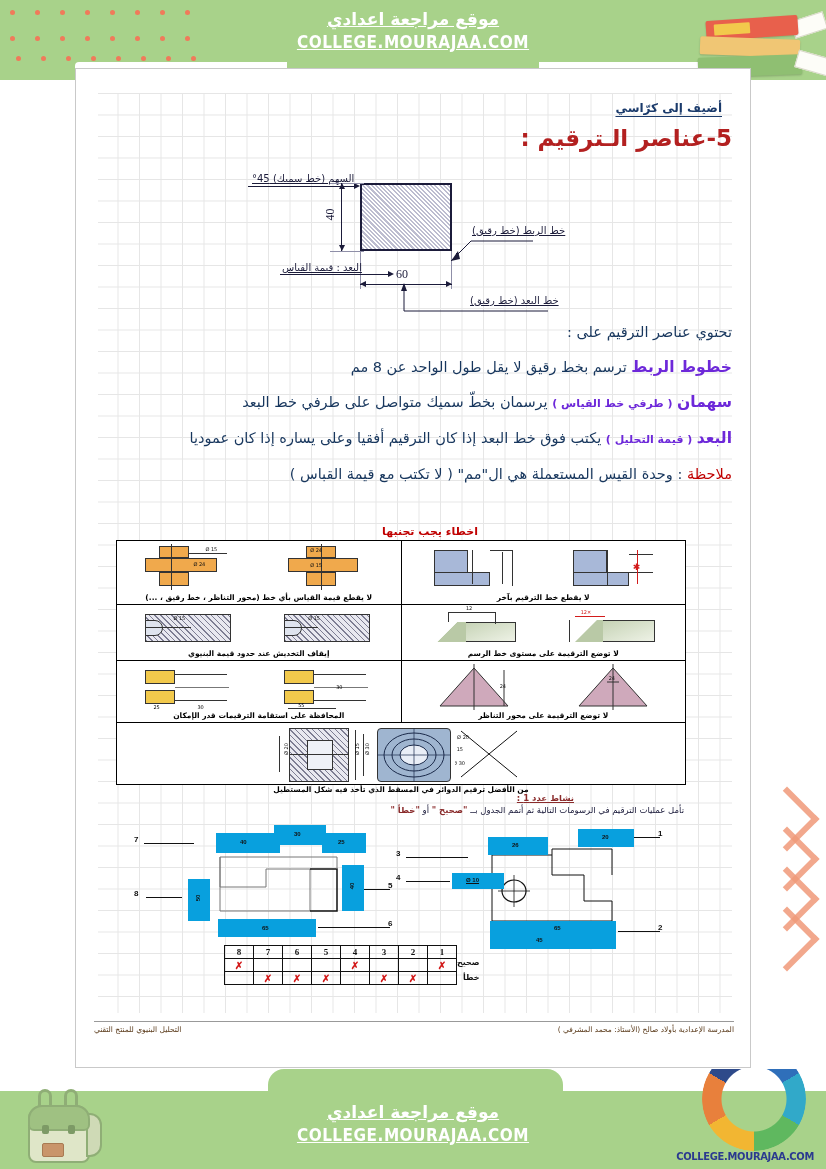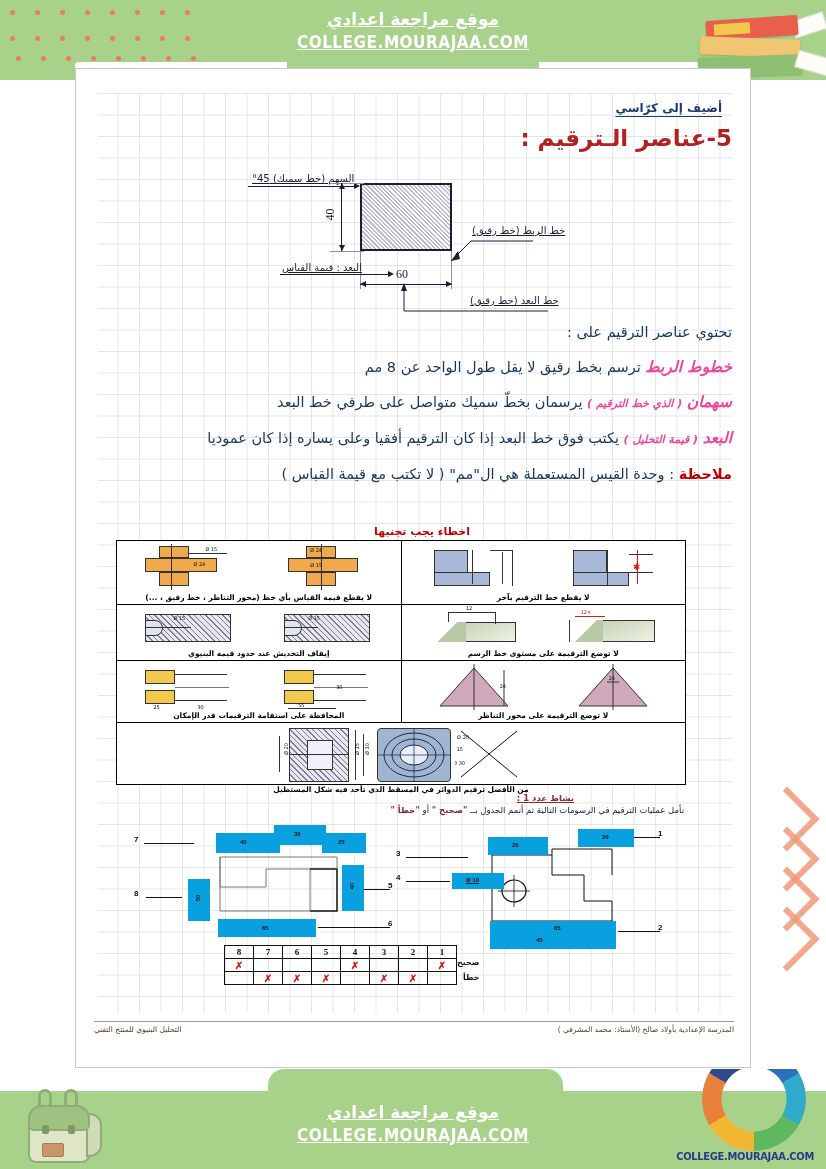--- a/index.html
+++ b/index.html
@@ -202,32 +202,31 @@
     direction: rtl;
   }
   .bl {
     font-size: 14.5px;
     color: #17365d;
     line-height: 35px;
     white-space: nowrap;
     padding-left: 6px;
   }
   .kw {
-    color: #ec4899;
+    color: #6d28d9;
     font-weight: bold;
-    font-style: italic;
     font-size: 15.5px;
   }
   .kw-sm { font-size: 11px; }
-  .kw-red { color: #c00000; font-weight: bold; }
+  .kw-red { color: #c00000; font-weight: normal; }
 
   
   .err-title {
     position: absolute;
-    top: 448px; left: 8px; width: 660px;
+    top: 448px; left: 16px; width: 660px;
     text-align: center;
     font-size: 11px;
     font-weight: bold;
     color: #c00000;
     letter-spacing: 1px;
   }
   .err-table {
     position: absolute;
     top: 463px; left: 32px;
     width: 570px; height: 245px;
@@ -520,21 +519,21 @@
       <div class="bl">تحتوي عناصر الترقيم على :</div>
 
       <div class="bl">
         <span class="kw">خطوط الربط</span>
         <span>ترسم بخط رقيق لا يقل طول الواحد عن 8 مم</span>
       </div>
 
 
       <div class="bl">
         <span class="kw">سهمان</span>
-        <span class="kw kw-sm">( الذي خط الترقيم )</span>
+        <span class="kw kw-sm">( طرفي خط القياس )</span>
         <span>يرسمان بخطّ سميك متواصل على طرفي خط البعد</span>
       </div>
 
       <div class="bl">
         <span class="kw">البعد</span>
         <span class="kw kw-sm">( قيمة التحليل )</span>
         <span>يكتب فوق خط البعد إذا كان الترقيم أفقيا وعلى يساره إذا كان عموديا</span>
       </div>
 
       <div class="bl">

